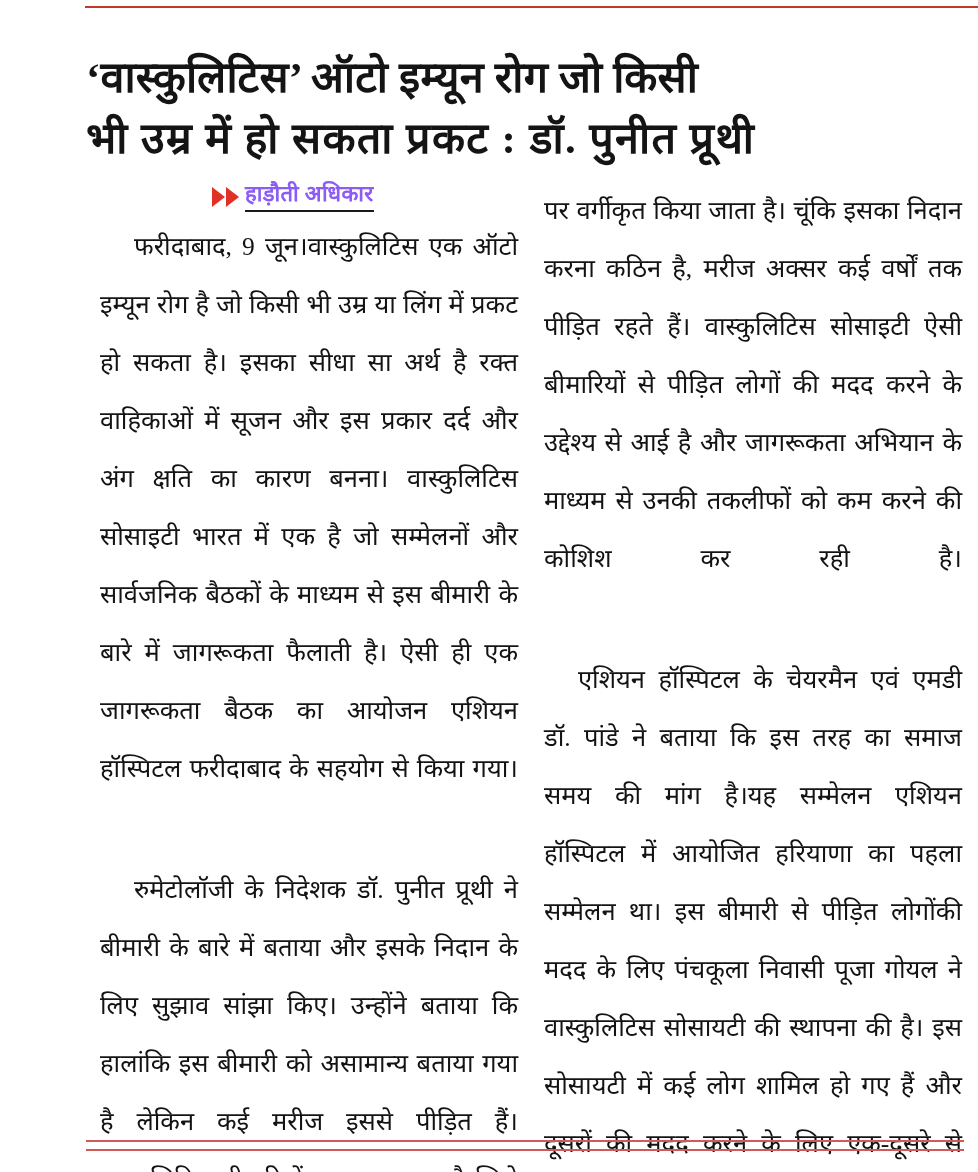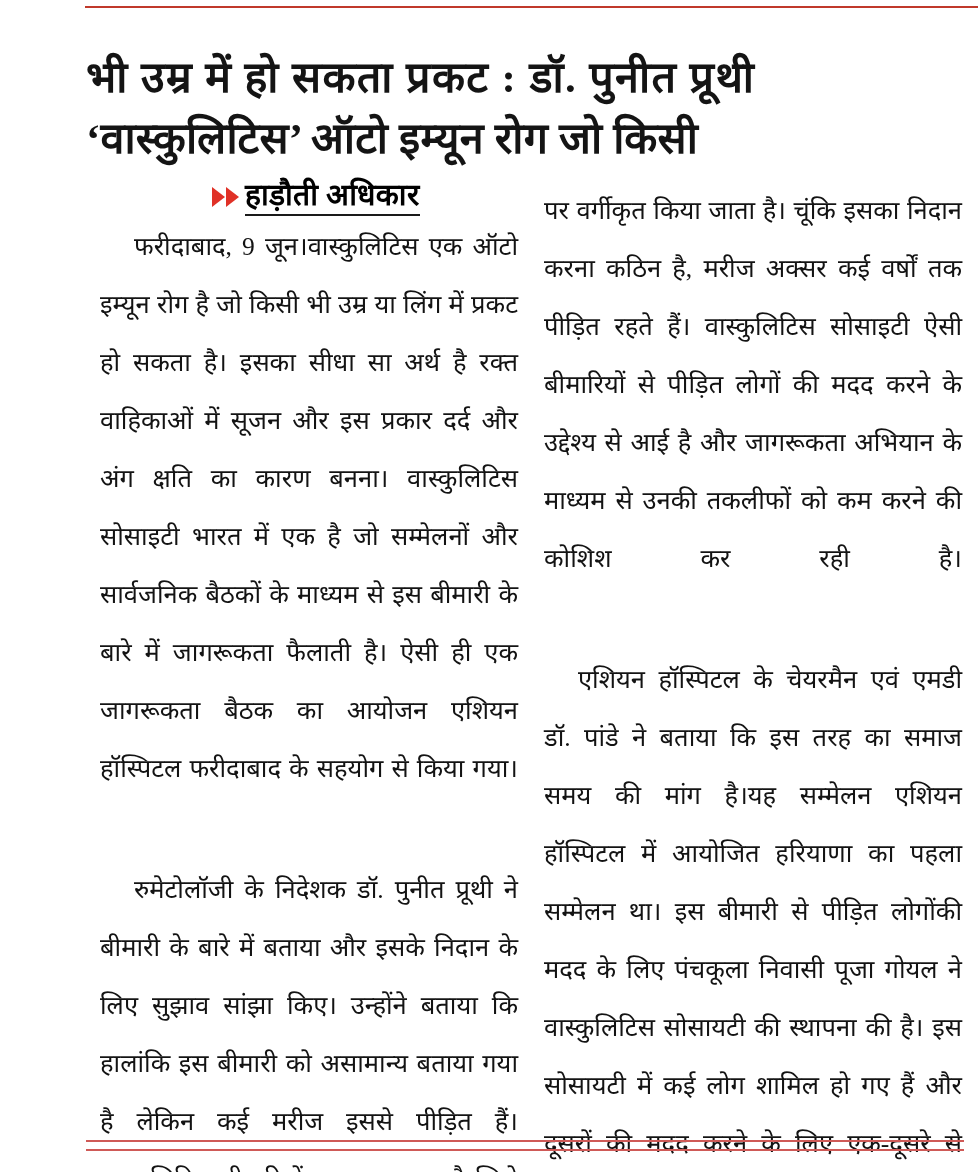--- a/index.html
+++ b/index.html
@@ -110,23 +110,23 @@
   .tri {
     width: 0;
     height: 0;
     border-top: 10px solid transparent;
     border-bottom: 10px solid transparent;
     border-left: 13px solid #e03127;
   }
   .byline-text {
     font-family: "Liberation Serif", "DejaVu Serif", serif;
     font-weight: 700;
-    font-size: 30px;
+    font-size: 22px;
     line-height: 1.1;
-    color: #000000;
+    color: #8b5cf6;
     border-bottom: 2px solid #1a1a1a;
     padding-bottom: 3px;
     letter-spacing: 0.3px;
     white-space: nowrap;
   }
 
   
   p.para {
     margin: 0;
     font-family: "Liberation Serif", "DejaVu Serif", serif;
@@ -157,22 +157,22 @@
   }
 </style>
 </head>
 <body>
 
 <div class="page">
 
   <div class="rule-top"></div>
 
   <h1 class="headline">
+    <span class="hl-line hl-line-1">‘वास्कुलिटिस’ ऑटो इम्यून रोग जो किसी</span>
     <span class="hl-line hl-line-2">भी उम्र में हो सकता प्रकट : डॉ. पुनीत प्रूथी</span>
-    <span class="hl-line hl-line-1">‘वास्कुलिटिस’ ऑटो इम्यून रोग जो किसी</span>
   </h1>
 
   <div class="columns">
 
     <div class="col col-left">
 
       <div class="byline">
         <span class="byline-arrows">
           <span class="tri"></span>
             <span class="tri"></span>

